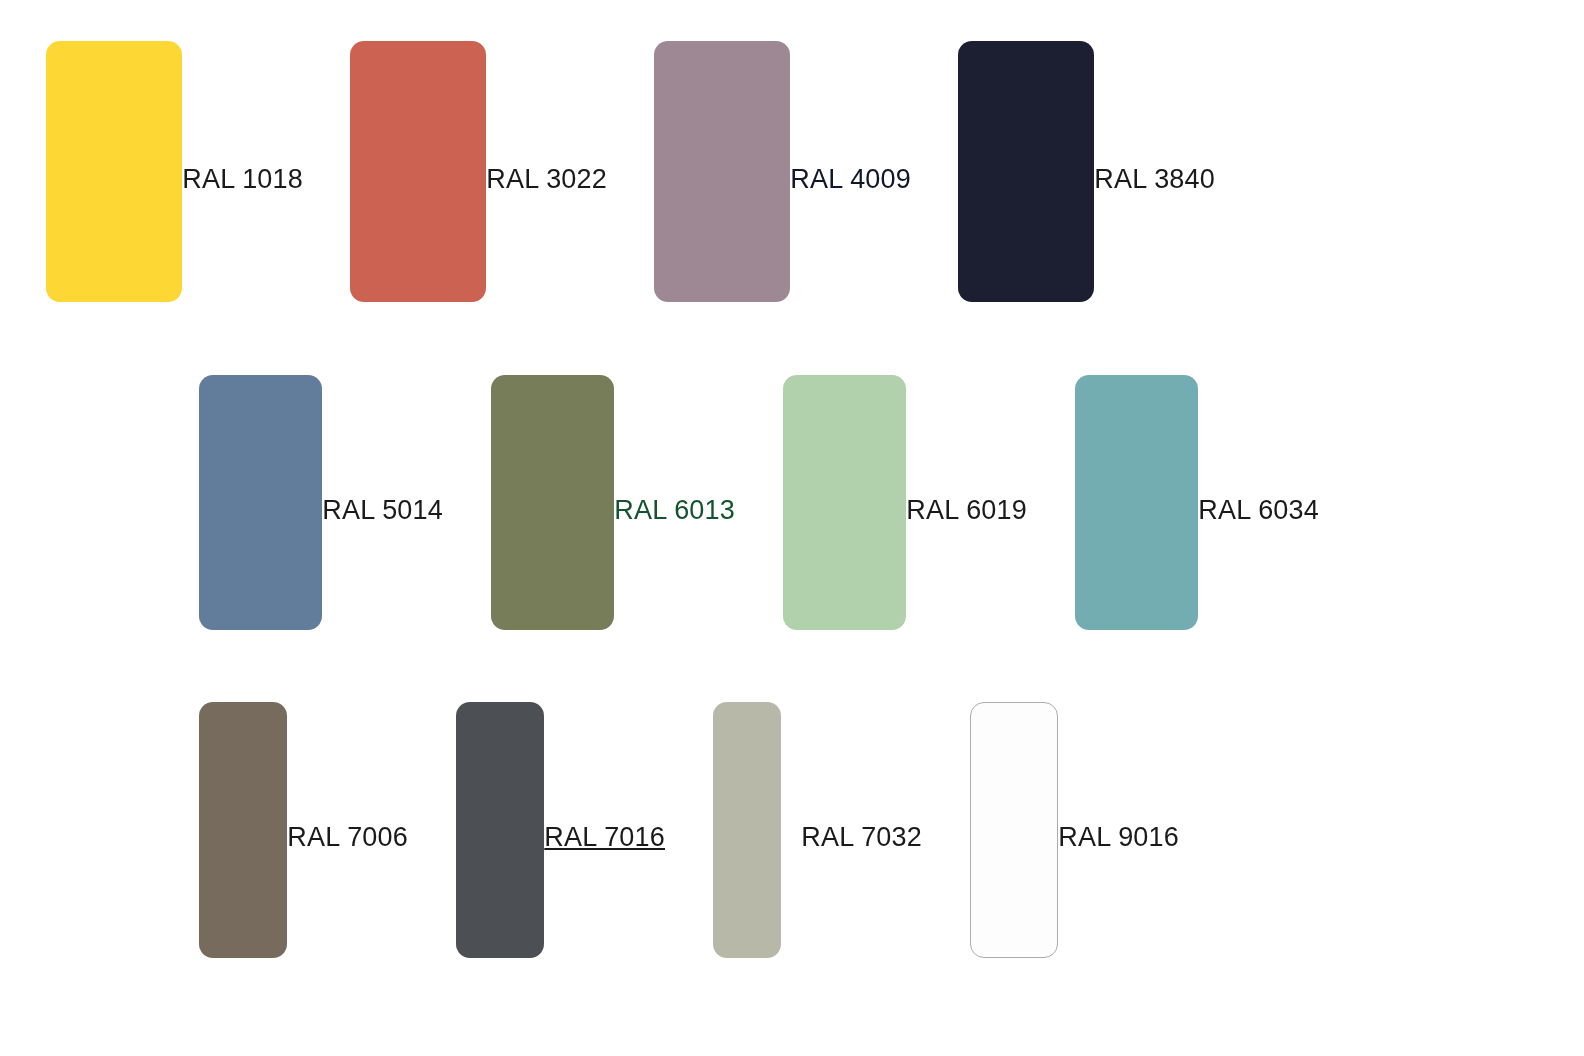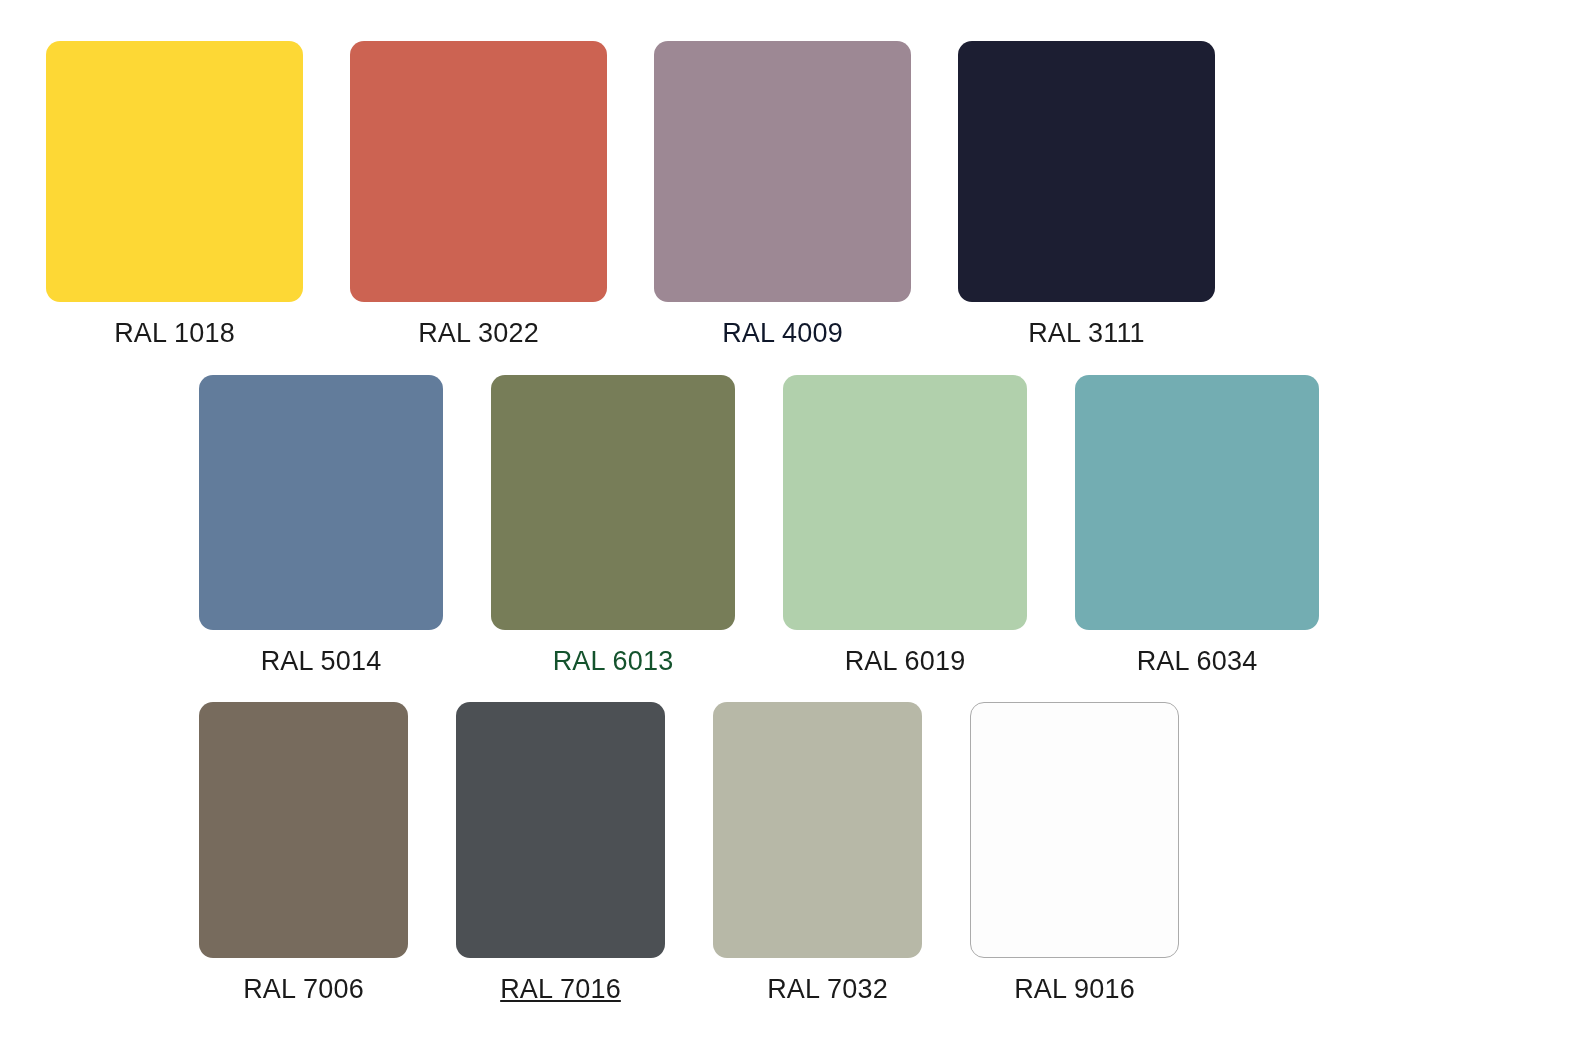--- a/index.html
+++ b/index.html
@@ -53,21 +53,21 @@
     left: 199px;
     top: 702px;
     width: 1173px;
     gap: 48px;
   }
   .row-3 .swatch-cell { width: 209px; }
   .row-3 .swatch-chip { height: 256px; }
 
   .swatch-cell {
     display: flex;
-    flex-direction: column;
+    flex-direction: row;
     align-items: center;
   }
 
   .swatch-chip {
     width: 100%;
     border-radius: 14px;
     box-sizing: border-box;
     display: block;
   }
 
@@ -99,21 +99,21 @@
     <div class="swatch-cell">
       <div class="swatch-chip" style="background-color: rgb(204, 99, 82);"></div>
       <div class="swatch-label" style="color: rgb(26, 26, 26);">RAL 3022</div>
     </div>
     <div class="swatch-cell">
       <div class="swatch-chip" style="background-color: rgb(157, 136, 148);"></div>
       <div class="swatch-label" style="color: #0f172a;">RAL 4009</div>
     </div>
     <div class="swatch-cell">
       <div class="swatch-chip" style="background-color: rgb(28, 30, 50);"></div>
-      <div class="swatch-label" style="color: rgb(26, 26, 26);">RAL 3111</div>
+      <div class="swatch-label" style="color: rgb(26, 26, 26);">RAL 3840</div>
     </div>
   </div>
 
   <div class="swatch-row row-2">
     <div class="swatch-cell">
       <div class="swatch-chip" style="background-color: rgb(98, 124, 155);"></div>
       <div class="swatch-label" style="color: rgb(26, 26, 26);">RAL 5014</div>
     </div>
     <div class="swatch-cell">
       <div class="swatch-chip" style="background-color: rgb(119, 125, 88);"></div>

